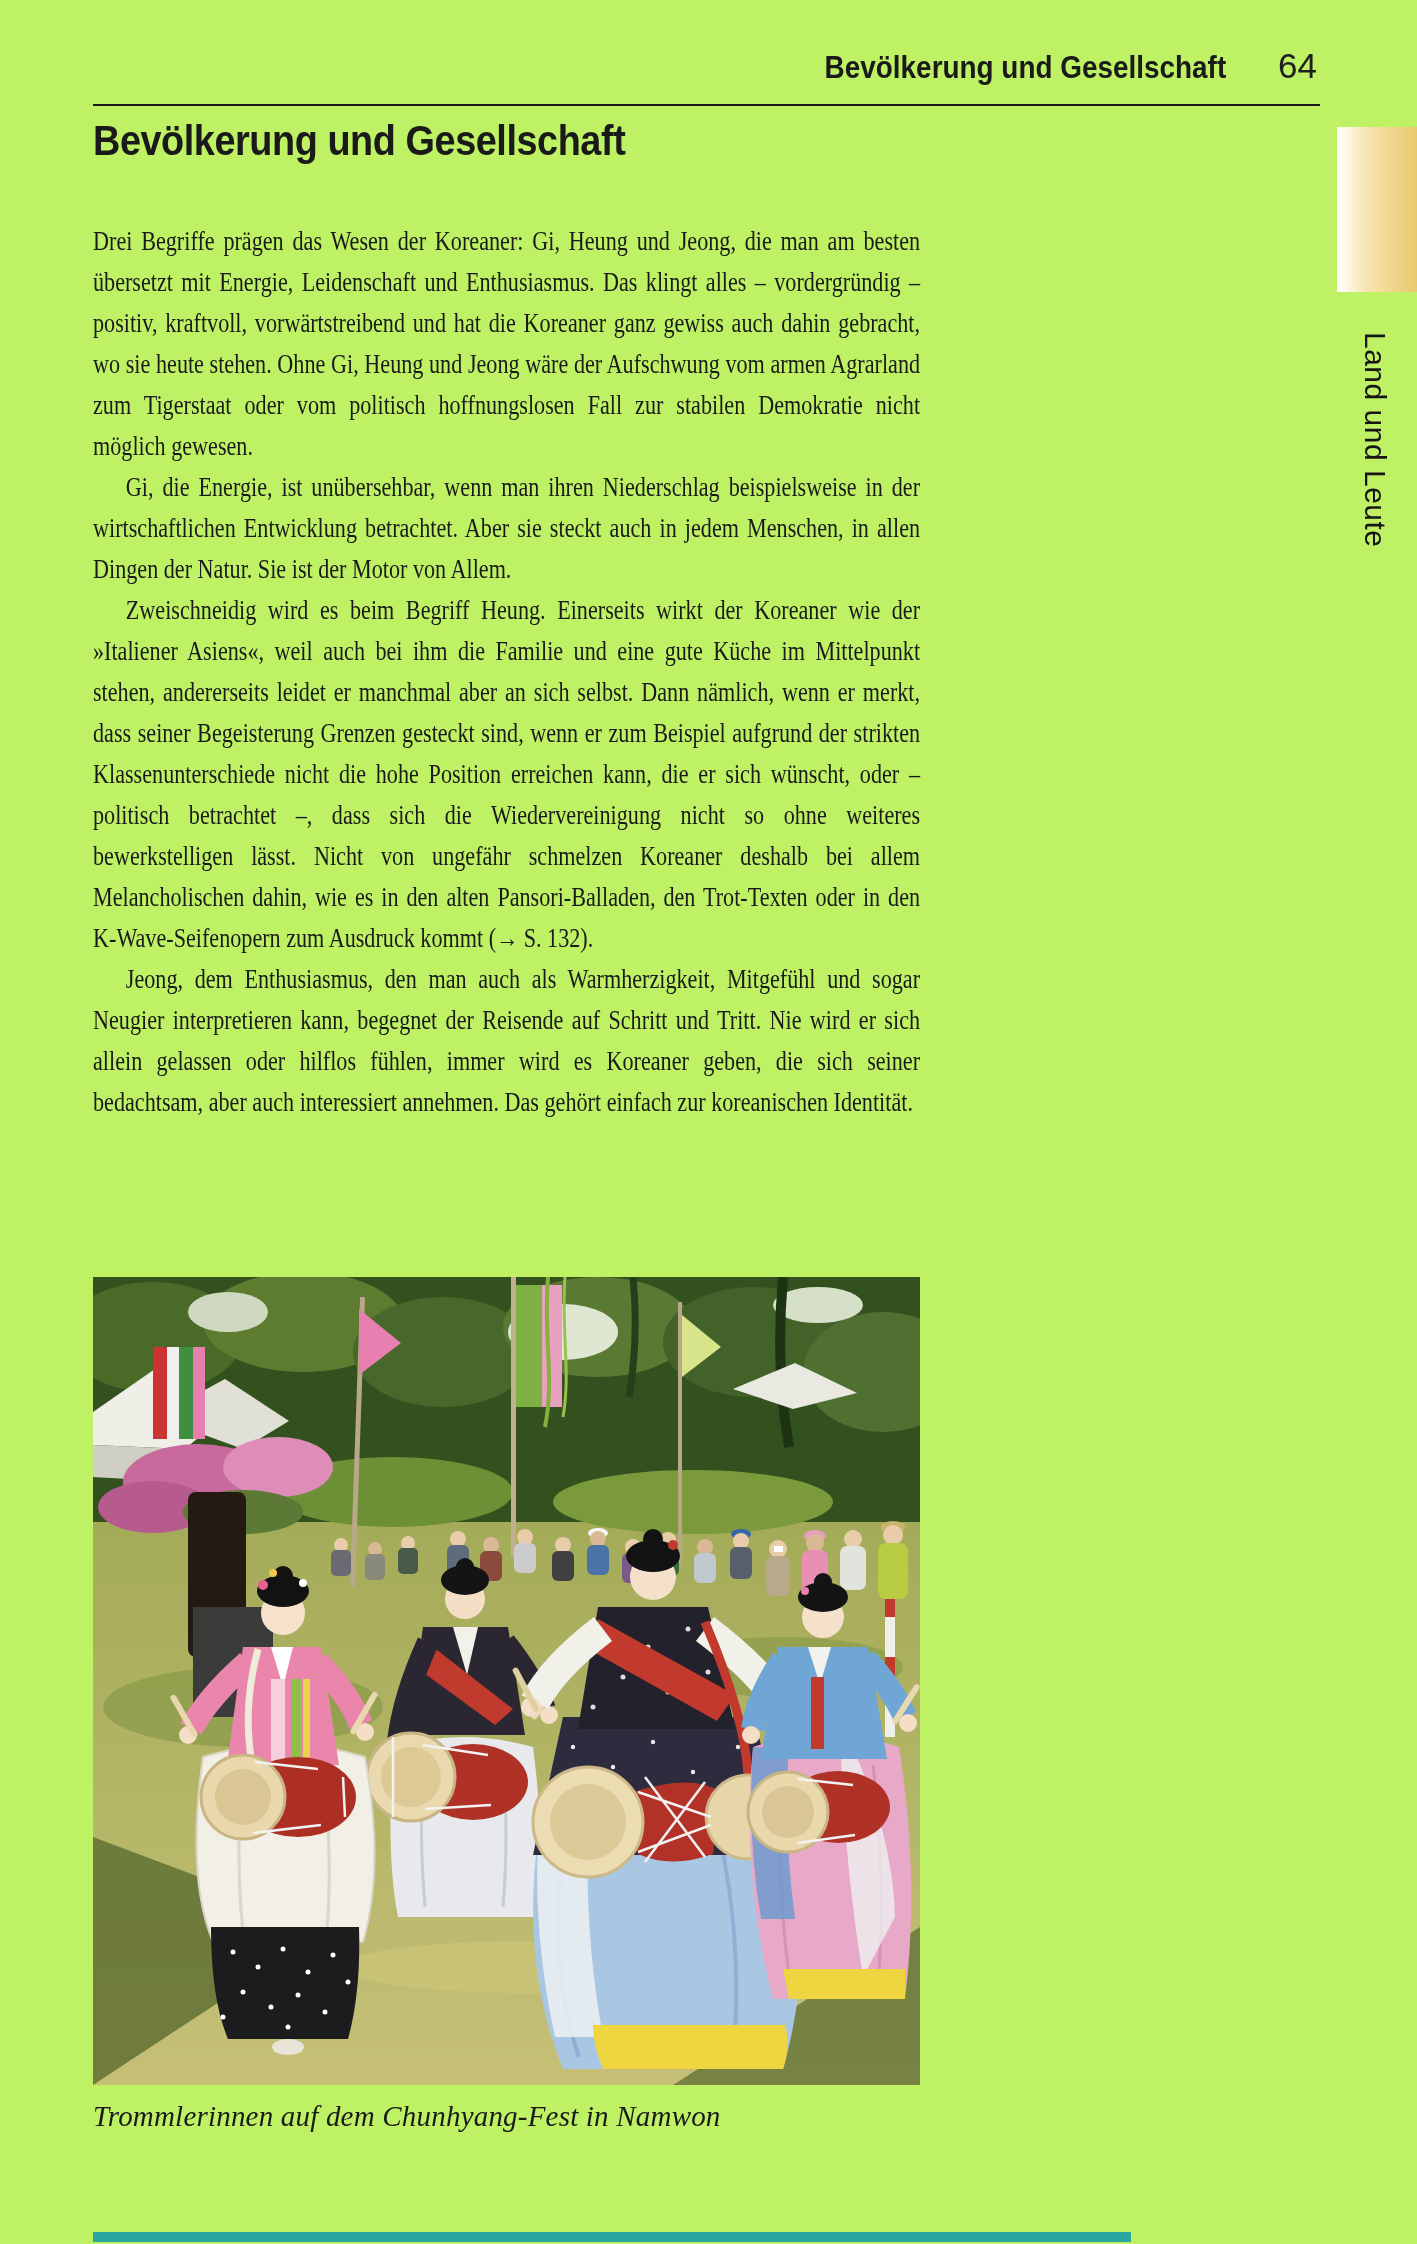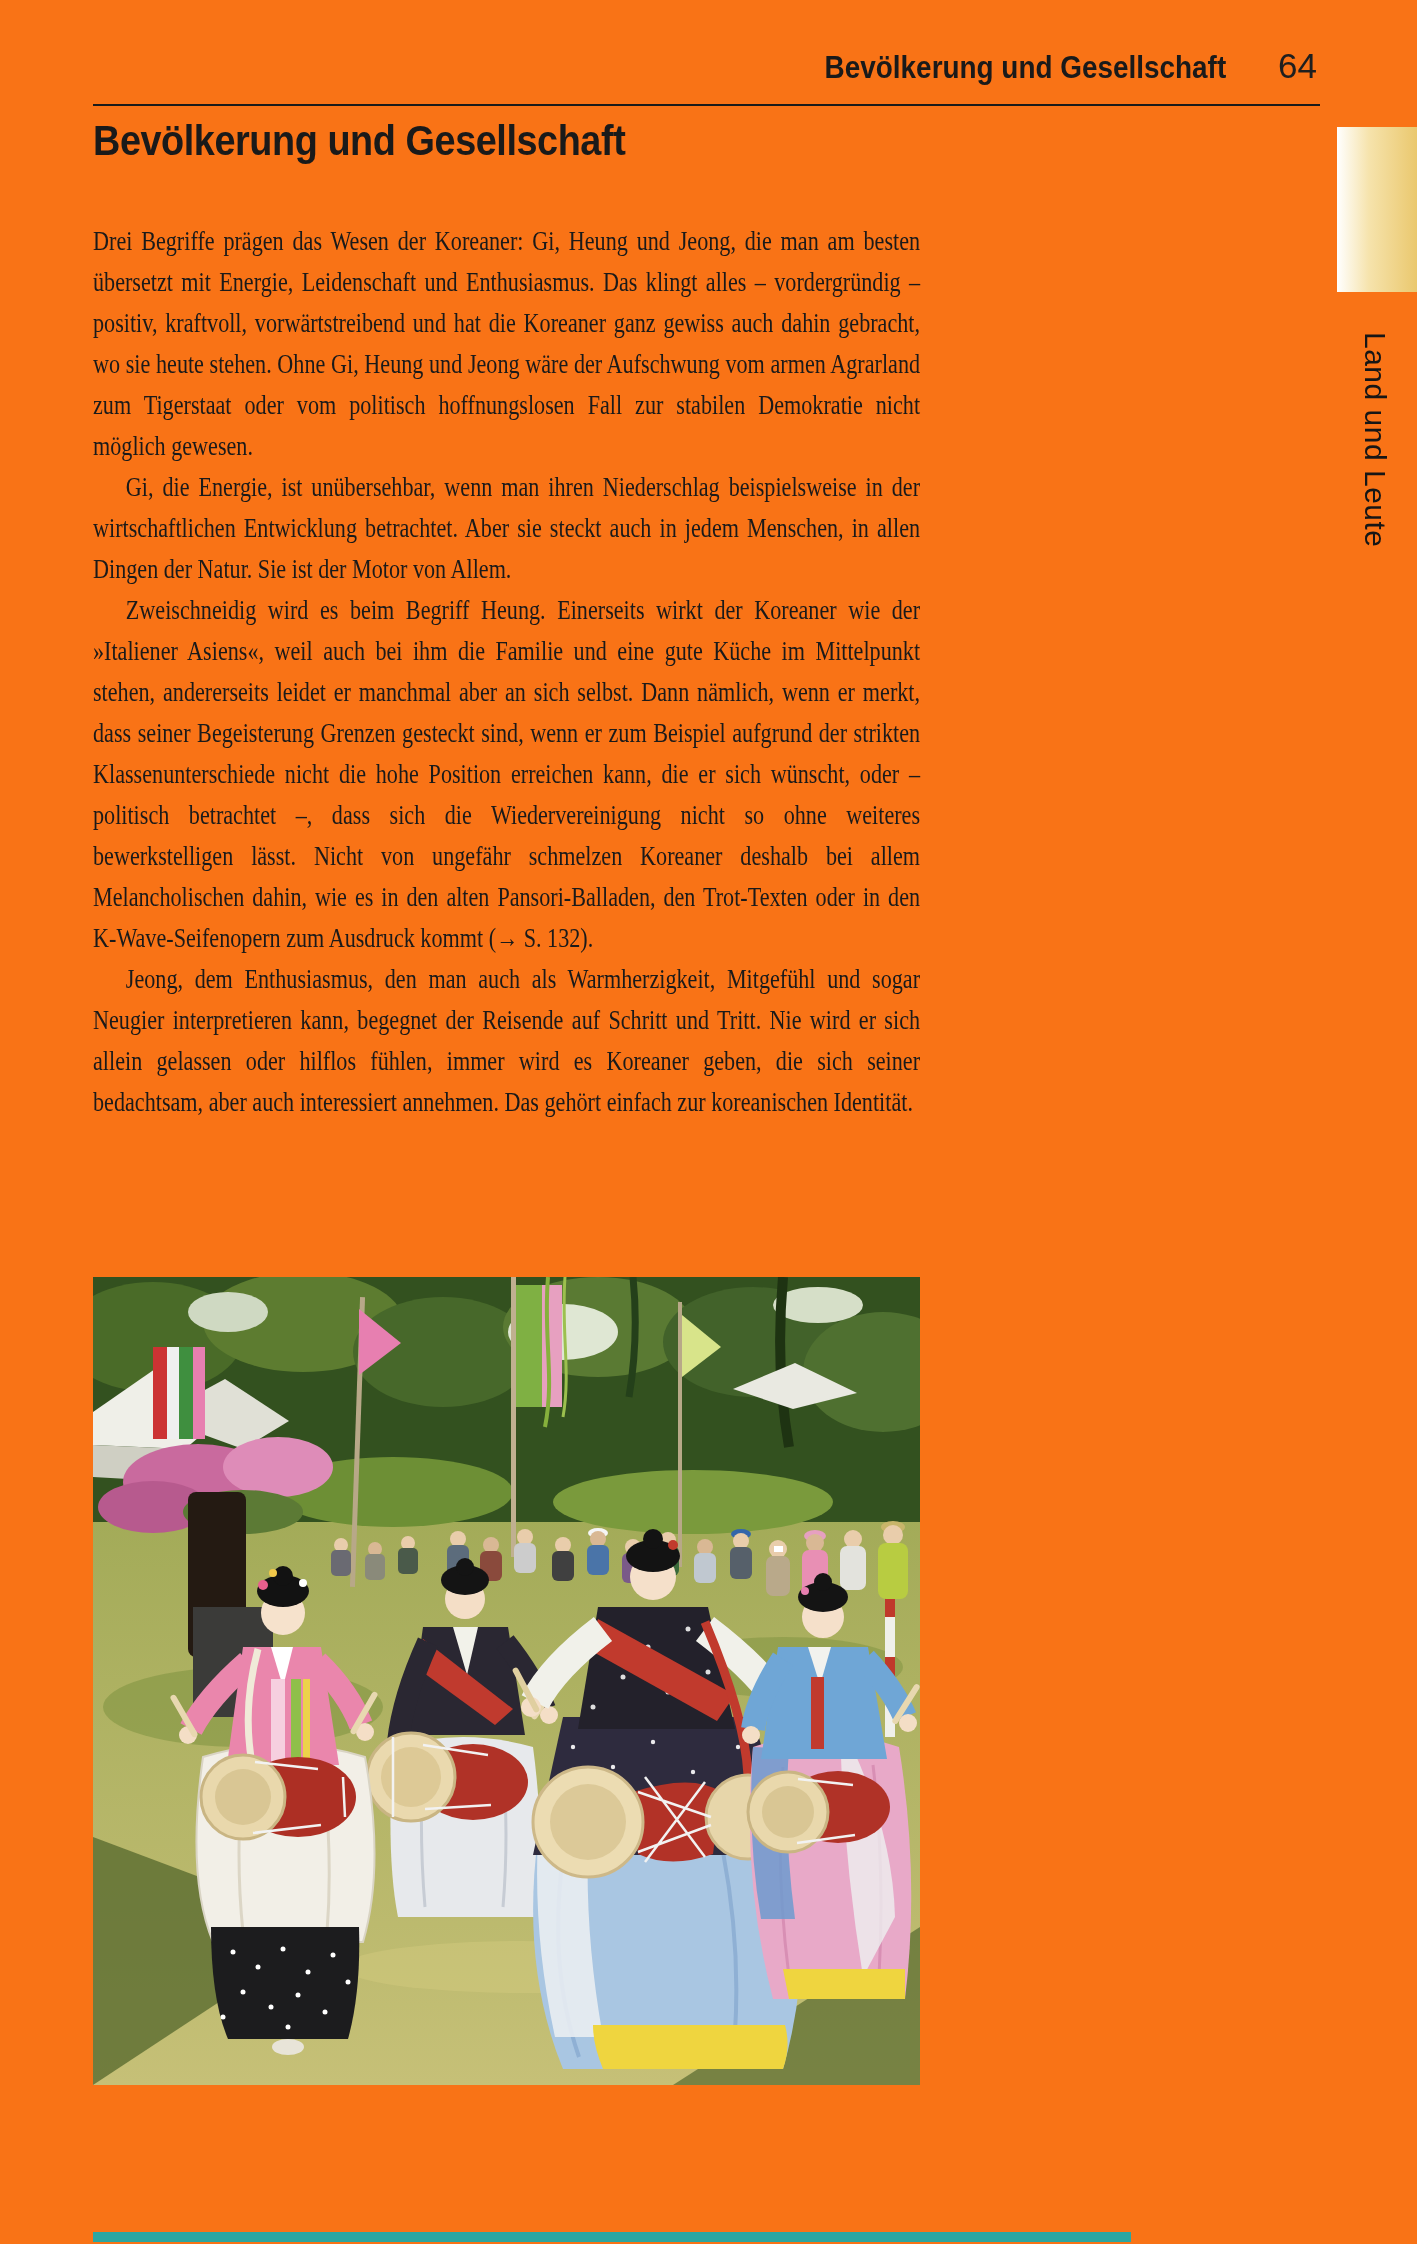--- a/index.html
+++ b/index.html
@@ -1,16 +1,16 @@
 <!DOCTYPE html>
 <html lang="de"><head>
 <meta charset="utf-8">
 <style>
   html,body{margin:0;padding:0;background:#ffffff;}
-  .page{position:relative;width:1417px;height:2244px;background:#f97316;overflow:hidden;
+  .page{position:relative;width:1417px;height:2244px;background:#bef264;overflow:hidden;
         font-family:"Liberation Serif",serif;color:#1a1a1a;}
 
   .running-header{position:absolute;top:46px;left:93px;width:1224px;
         display:flex;justify-content:flex-end;align-items:baseline;gap:52px;
         font-family:"Liberation Sans",sans-serif;}
   .running-title{font-weight:bold;font-size:31px;transform:scaleX(.9);transform-origin:right bottom;white-space:nowrap;}
   .page-num{font-size:35px;font-weight:normal;color:#1f1f1f;}
   .header-rule{position:absolute;left:93px;top:104px;width:1227px;height:2px;background:#1a1a1a;}
 
   .gold-tab{position:absolute;left:1337px;top:127px;width:80px;height:165px;
@@ -333,15 +333,16 @@
         <circle cx="730" cy="305" r="9" fill="#141414"></circle>
         <circle cx="712" cy="314" r="4" fill="#e77fb0"></circle>
         <ellipse cx="745" cy="530" rx="52" ry="36" fill="#b03227"></ellipse>
         <circle cx="695" cy="535" r="40" fill="#e9d8ac" stroke="#c9b583" stroke-width="3"></circle>
         <circle cx="695" cy="535" r="26" fill="#d9c694"></circle>
         <path d="M705,502 L760,508 M704,566 L762,558" stroke="#f2f2f2" stroke-width="2.5" fill="none"></path>
       </g>
     </svg>
   </div>
 
+  <div class="caption">Trommlerinnen auf dem Chunhyang-Fest in Namwon</div>
 
   <div class="footer-bar"></div>
 </div>
 
 </body></html>

